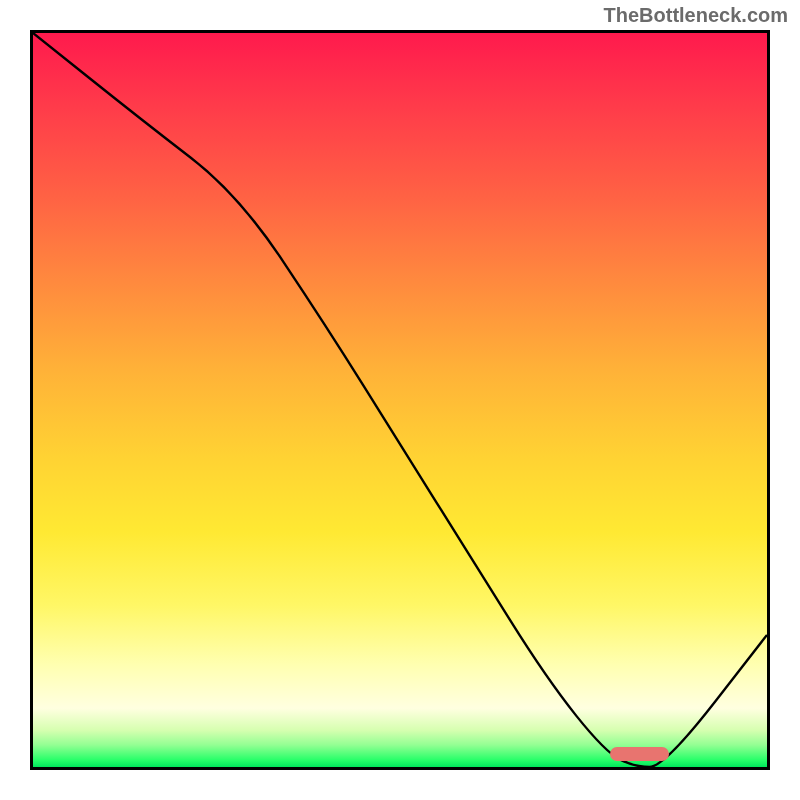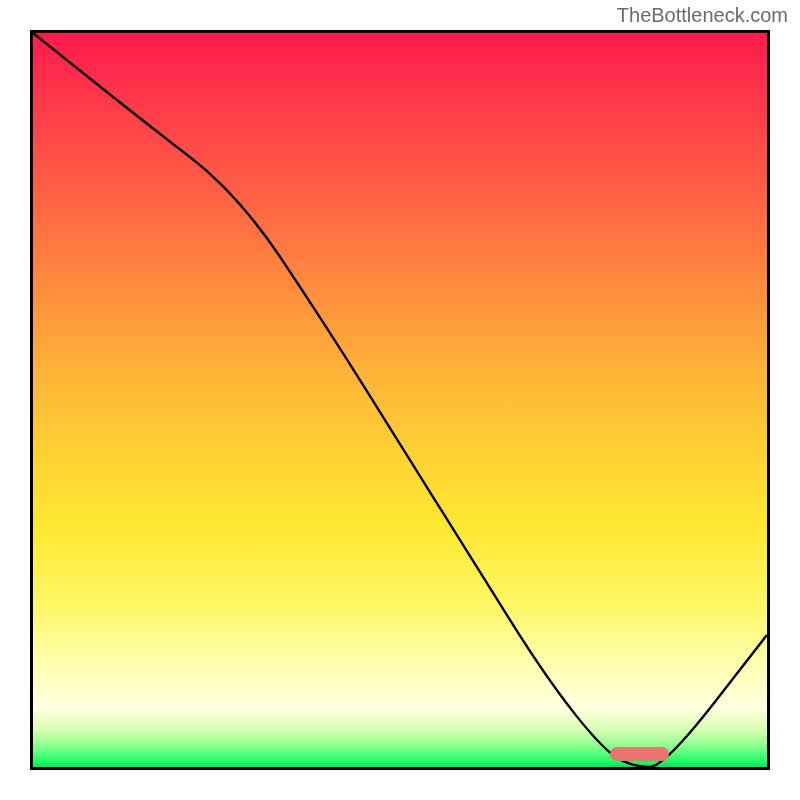--- a/index.html
+++ b/index.html
@@ -9,21 +9,21 @@
     background: #ffffff;
     position: relative;
     font-family: Arial, sans-serif;
   }
   .watermark {
     position: absolute;
     top: 4px;
     right: 12px;
     color: #6b6b6b;
     font-size: 20px;
-    font-weight: 400;
+    font-weight: 700;
     z-index: 10;
   }
   .plot-area {
     position: absolute;
     top: 30px;
     left: 30px;
     width: 740px;
     height: 740px;
     border: 3px solid #000;
   }

